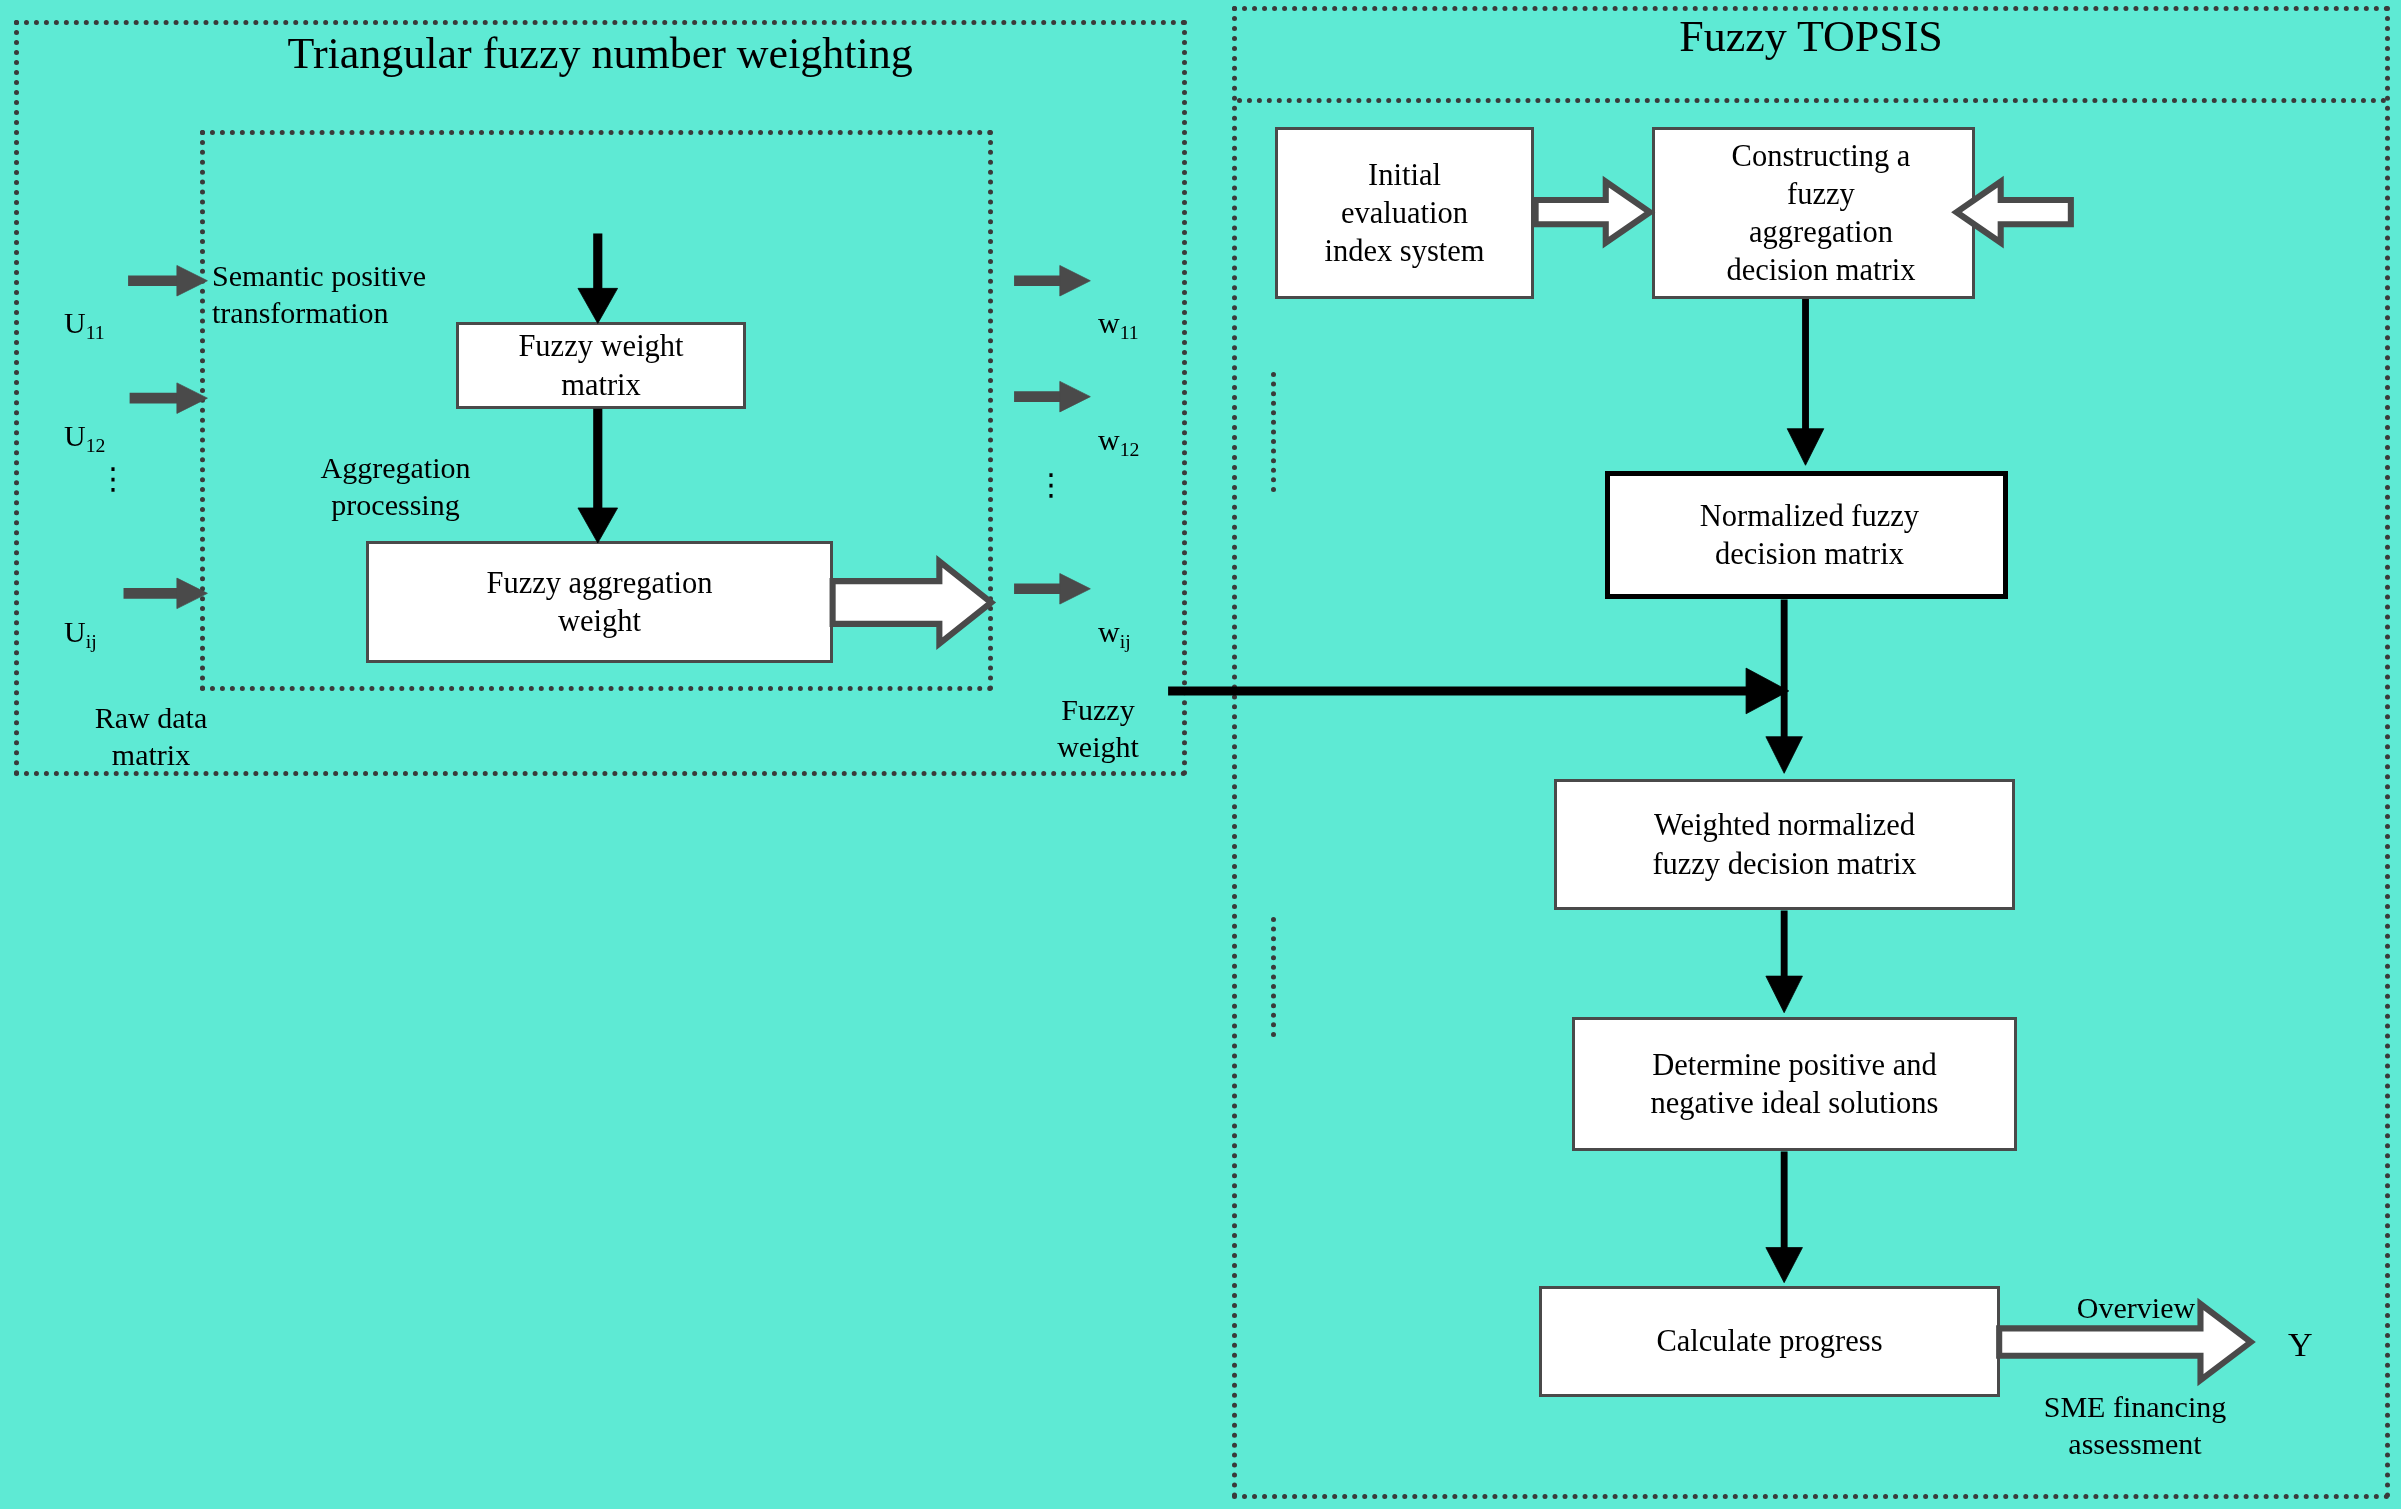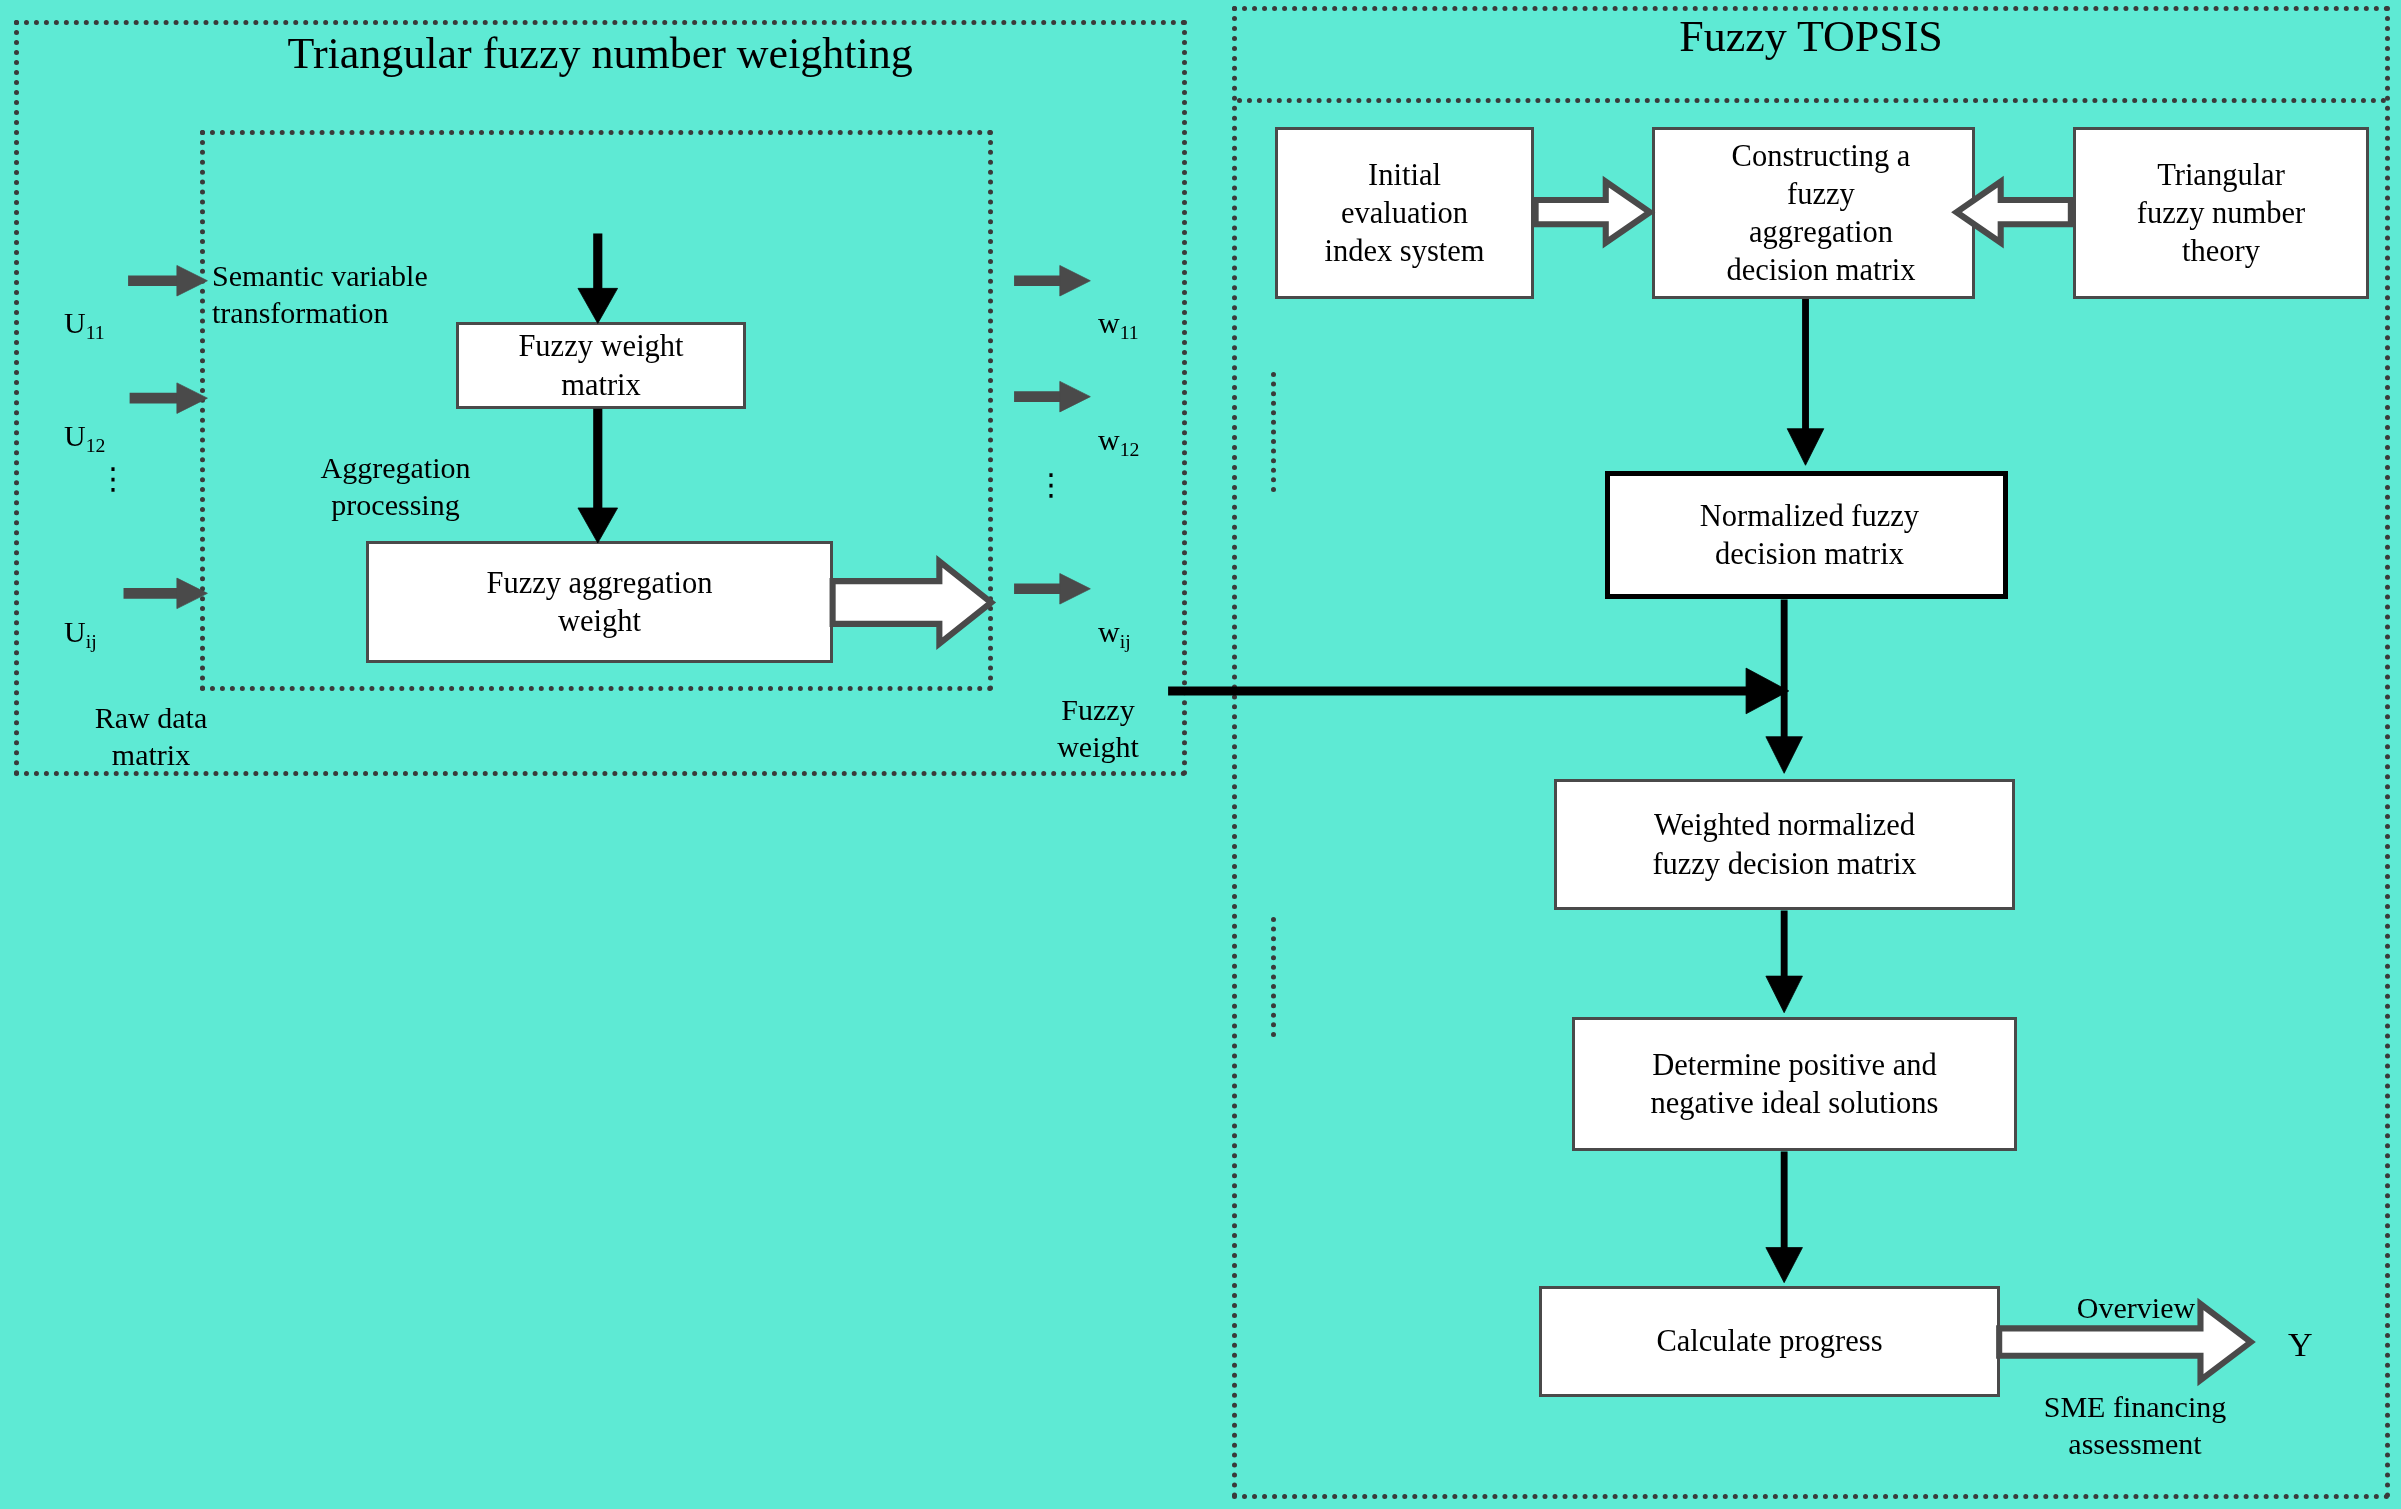--- a/index.html
+++ b/index.html
@@ -99,21 +99,21 @@
 
   <div class="panel-dotted" style="left:200px; top:130px; width:793px; height:561px;"></div>
 
 
   <div class="box" style="left:456px; top:322px; width:290px; height:87px; white-space:pre-line;">Fuzzy weight
 matrix</div>
 
   <div class="box" style="left:366px; top:541px; width:467px; height:122px; white-space:pre-line;">Fuzzy aggregation
 weight</div>
 
-  <div class="lbl left" style="left:212px; top:258px; width:305px;">Semantic variable
+  <div class="lbl left" style="left:212px; top:258px; width:305px;">Semantic positive
 transformation</div>
 
   <div class="lbl" style="left:281px; top:450px; width:229px;">Aggregation
 processing</div>
 
   <div class="lbl" style="left:64px; top:268px; width:99px; text-align:left;">
     <span>U</span><span class="sub">11</span>
   </div>
   <div class="lbl" style="left:64px; top:381px; width:99px; text-align:left;">
     <span>U</span><span class="sub">12</span>
@@ -153,23 +153,20 @@
 
   <div class="box" style="left:1275px; top:127px; width:259px; height:172px; white-space:pre-line;">Initial
 evaluation
 index system</div>
 
   <div class="box" style="left:1652px; top:127px; width:323px; height:172px; white-space:pre-line;padding-left:21px;">Constructing a
 fuzzy
 aggregation
 decision matrix</div>
 
-  <div class="box" style="left:2073px; top:127px; width:296px; height:172px; white-space:pre-line;">Triangular
-fuzzy number
-theory</div>
 
   <div class="box heavy" style="left:1605px; top:471px; width:403px; height:128px; white-space:pre-line;">Normalized fuzzy
 decision matrix</div>
 
   <div class="box" style="left:1554px; top:779px; width:461px; height:131px; white-space:pre-line;">Weighted normalized
 fuzzy decision matrix</div>
 
   <div class="box" style="left:1572px; top:1017px; width:445px; height:134px; white-space:pre-line;">Determine positive and
 negative ideal solutions</div>
 

